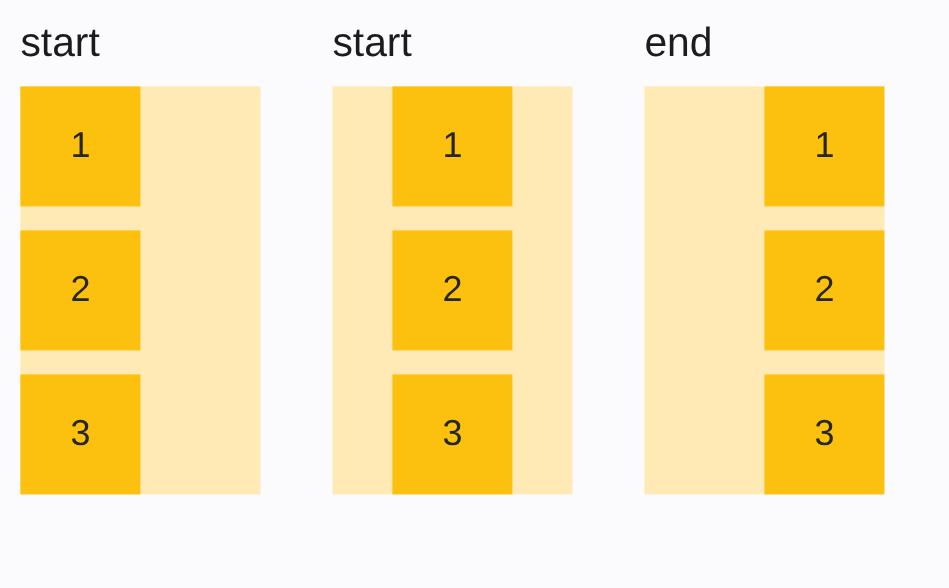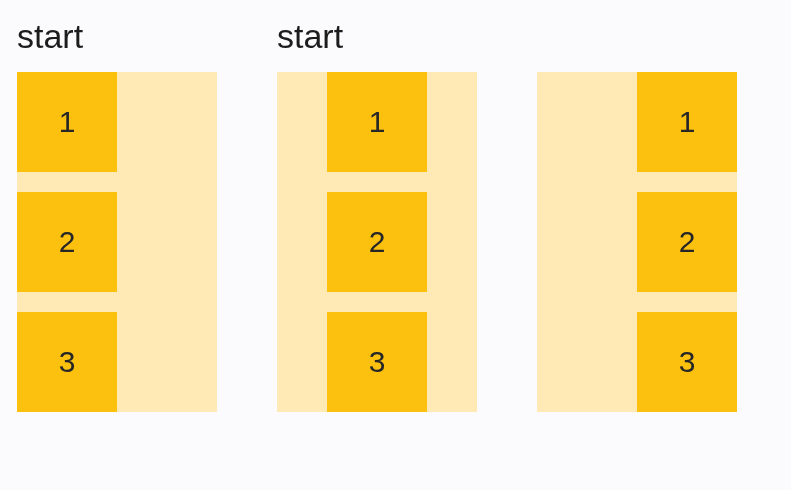--- a/index.html
+++ b/index.html
@@ -17,21 +17,20 @@
     background: var(--bg);
     font-family: "Liberation Sans", sans-serif;
     overflow: hidden;
   }
   .wrap {
     padding: 14px 0 0 17px;
   }
   .columns {
     display: flex;
     gap: 60px;
-    align-items: flex-end;
   }
   .col {
     width: 200px;
     flex: 0 0 200px;
   }
   .col-label {
     font-size: 34px;
     line-height: 44px;
     font-weight: 400;
     color: var(--label-color);
@@ -75,20 +74,21 @@
       </div>
       <div class="col">
         <h2 class="col-label">start</h2>
         <div class="box align-center">
           <div class="item">1</div>
           <div class="item">2</div>
           <div class="item">3</div>
         </div>
       </div>
       <div class="col">
+        <h2 class="col-label">end</h2>
         <div class="box align-end">
           <div class="item">1</div>
           <div class="item">2</div>
           <div class="item">3</div>
         </div>
       </div>
     </div>
 </main>
 
 </body></html>

